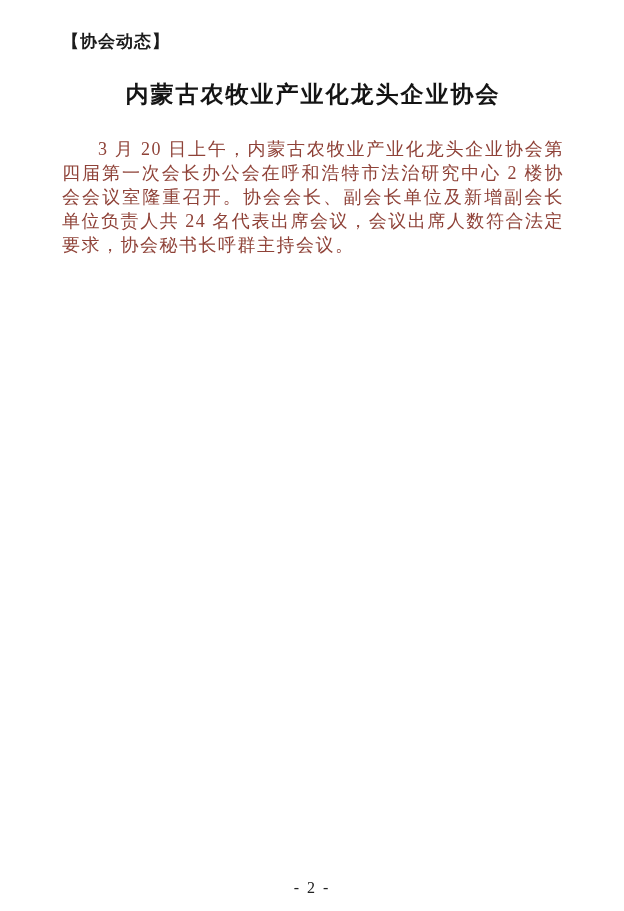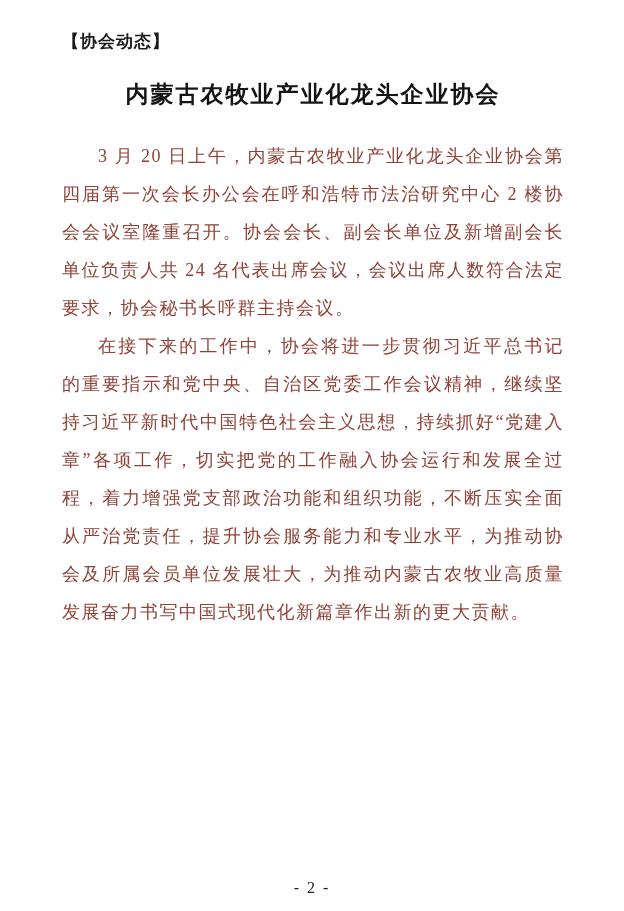--- a/index.html
+++ b/index.html
@@ -31,21 +31,21 @@
     font-size: 23px;
     letter-spacing: 2px;
     color: #141414;
     margin: 0;
   }
   .doc-title.line1 { margin-top: 26px; }
   .doc-title.line2 { margin-top: 26px; }
   .article {
     margin-top: 27px;
     font-size: 18px;
-    line-height: 38px;
+    line-height: 24px;
     letter-spacing: 1.5px;
     color: #8f4238;
     text-align: justify;
     text-justify: inter-character;
     font-family: Liberation Serif, serif;
   }
   .article p {
     margin: 0;
     text-indent: 2em;
   }
@@ -66,18 +66,17 @@
 
 <div class="page">
 
   <div class="section-tag">【协会动态】</div>
 
   <h1 class="doc-title line1">内蒙古农牧业产业化龙头企业协会</h1>
 
 
   <div class="article">
     <p>3 月 20 日上午，内蒙古农牧业产业化龙头企业协会第四届第一次会长办公会在呼和浩特市法治研究中心 2 楼协会会议室隆重召开。协会会长、副会长单位及新增副会长单位负责人共 24 名代表出席会议，会议出席人数符合法定要求，协会秘书长呼群主持会议。</p>
-    <p>在接下来的工作中，协会将进一步贯彻习近平总书记的重要指示和党中央、自治区党委工作会议精神，继续坚持习近平新时代中国特色社会主义思想，持续抓好“党建入章”各项工作，切实把党的工作融入协会运行和发展全过程，着力增强党支部政治功能和组织功能，不断压实全面从严治党责任，提升协会服务能力和专业水平，为推动协会及所属会员单位发展壮大，为推动内蒙古农牧业高质量发展奋力书写中国式现代化新篇章作出新的更大贡献。</p>
   </div>
 
   <div class="page-number">- 2 -</div>
 
 </div>
 
 </body></html>

